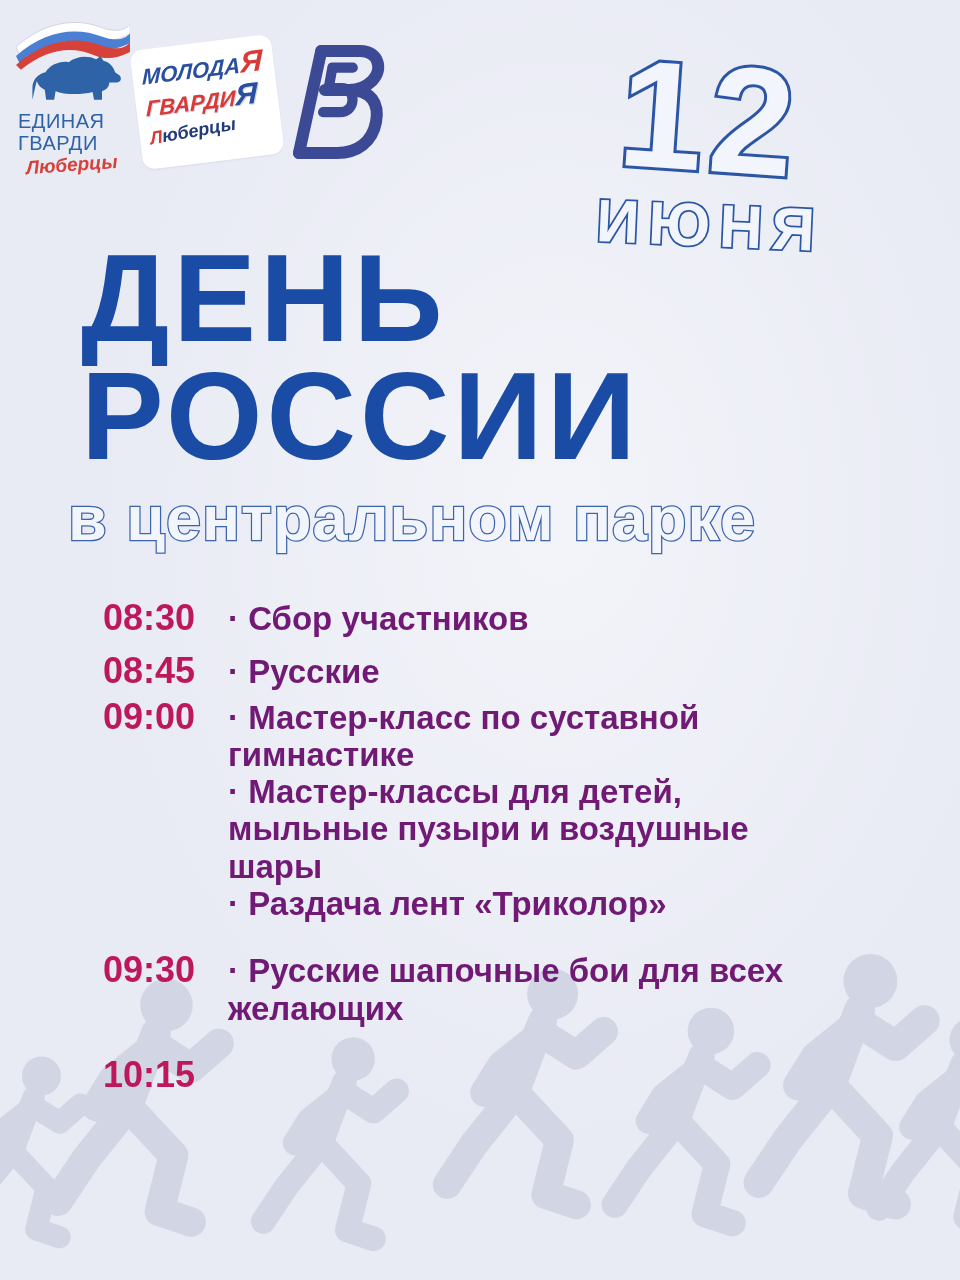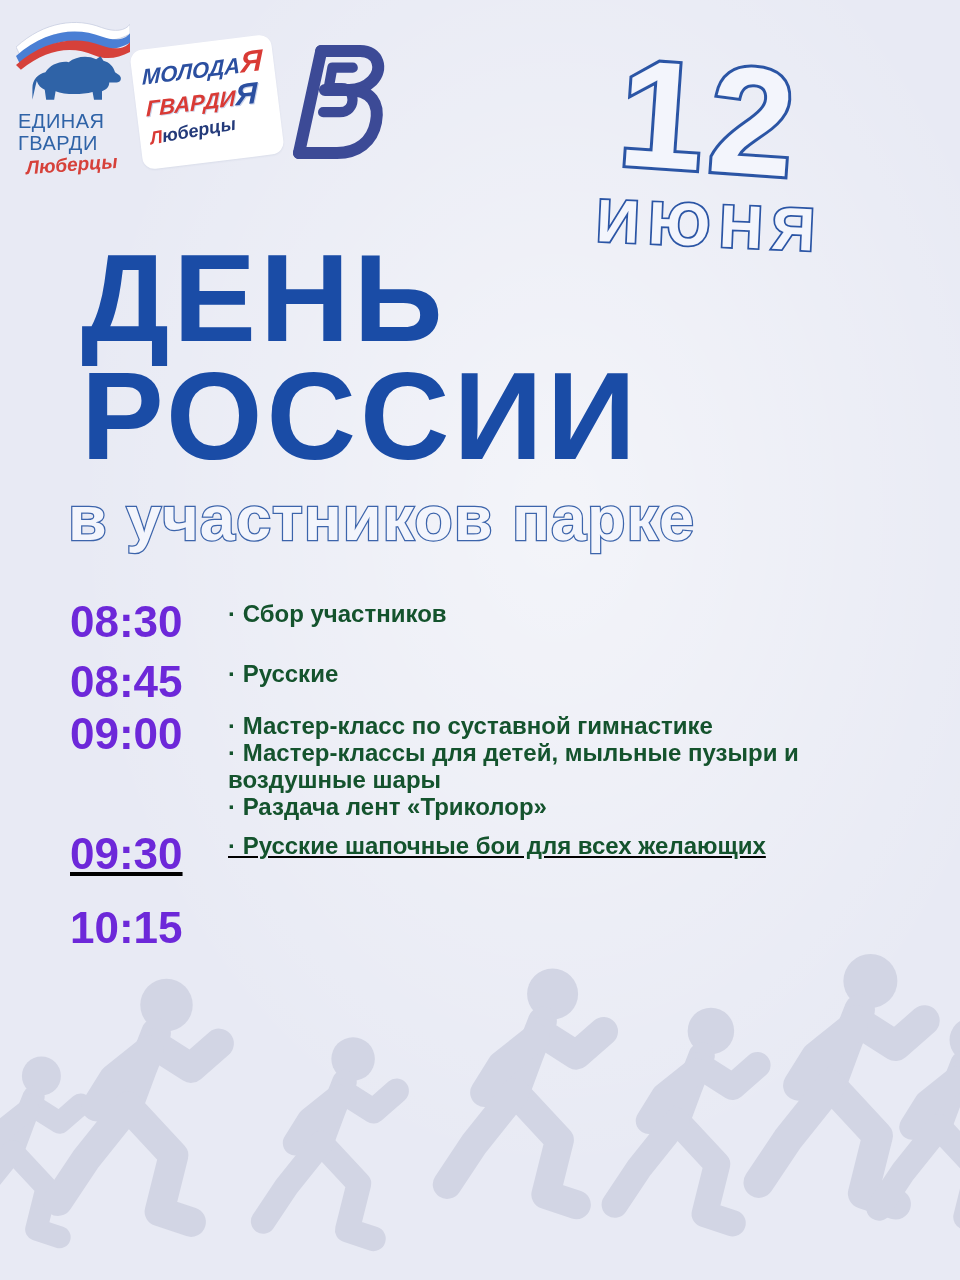--- a/index.html
+++ b/index.html
@@ -100,29 +100,30 @@
     paint-order: stroke fill;
     letter-spacing: 1px;
     white-space: nowrap;
   }
 
   
   .schedule { position: absolute; left: 70px; top: 600px; width: 800px; }
   .srow { display: grid; grid-template-columns: 158px 600px; align-items: start; }
   .srow:nth-child(1) { margin-bottom: 16px; }
   .srow:nth-child(2) { margin-bottom: 8px; }
-  .srow:nth-child(3) { margin-bottom: 12px; }
-  .srow:nth-child(4) { margin-bottom: 30px; text-decoration: underline; }
+  .srow:nth-child(3) { margin-bottom: 30px; }
+  .srow:nth-child(4) { margin-bottom: 30px; }
   .stime {
-    font-size: 44px; font-weight: 700; color: #6d28d9; line-height: 1.0;
+    font-size: 36px; font-weight: 700; color: #be185d; line-height: 1.0;
     letter-spacing: 0px;
+    text-align: center;
   }
   .sitems { width: 600px; }
   .sitem {
-    font-size: 24px; font-weight: 700; color: #14532d;
+    font-size: 33px; font-weight: 700; color: #701a75;
     line-height: 1.13;
   }
 </style>
 </head>
 <body>
 
 <div class="poster">
 
   <svg class="bg-runners" viewBox="0 0 960 340" aria-hidden="true">
     <defs>
@@ -187,21 +188,21 @@
     <div class="date-block">
       <div class="date-day">12</div>
       <div class="date-month">ИЮНЯ</div>
     </div>
 
     <div class="title">
       <div class="title-line1">ДЕНЬ</div>
       <div class="title-line2">РОССИИ</div>
     </div>
 
-    <div class="subtitle">в участников парке</div>
+    <div class="subtitle">в центральном парке</div>
 
     <div class="schedule">
   <div class="srow">
     <div class="stime">08:30</div>
     <div class="sitems">
             <div class="sitem">· Сбор участников</div>
           </div>
   </div>
 
   <div class="srow">

